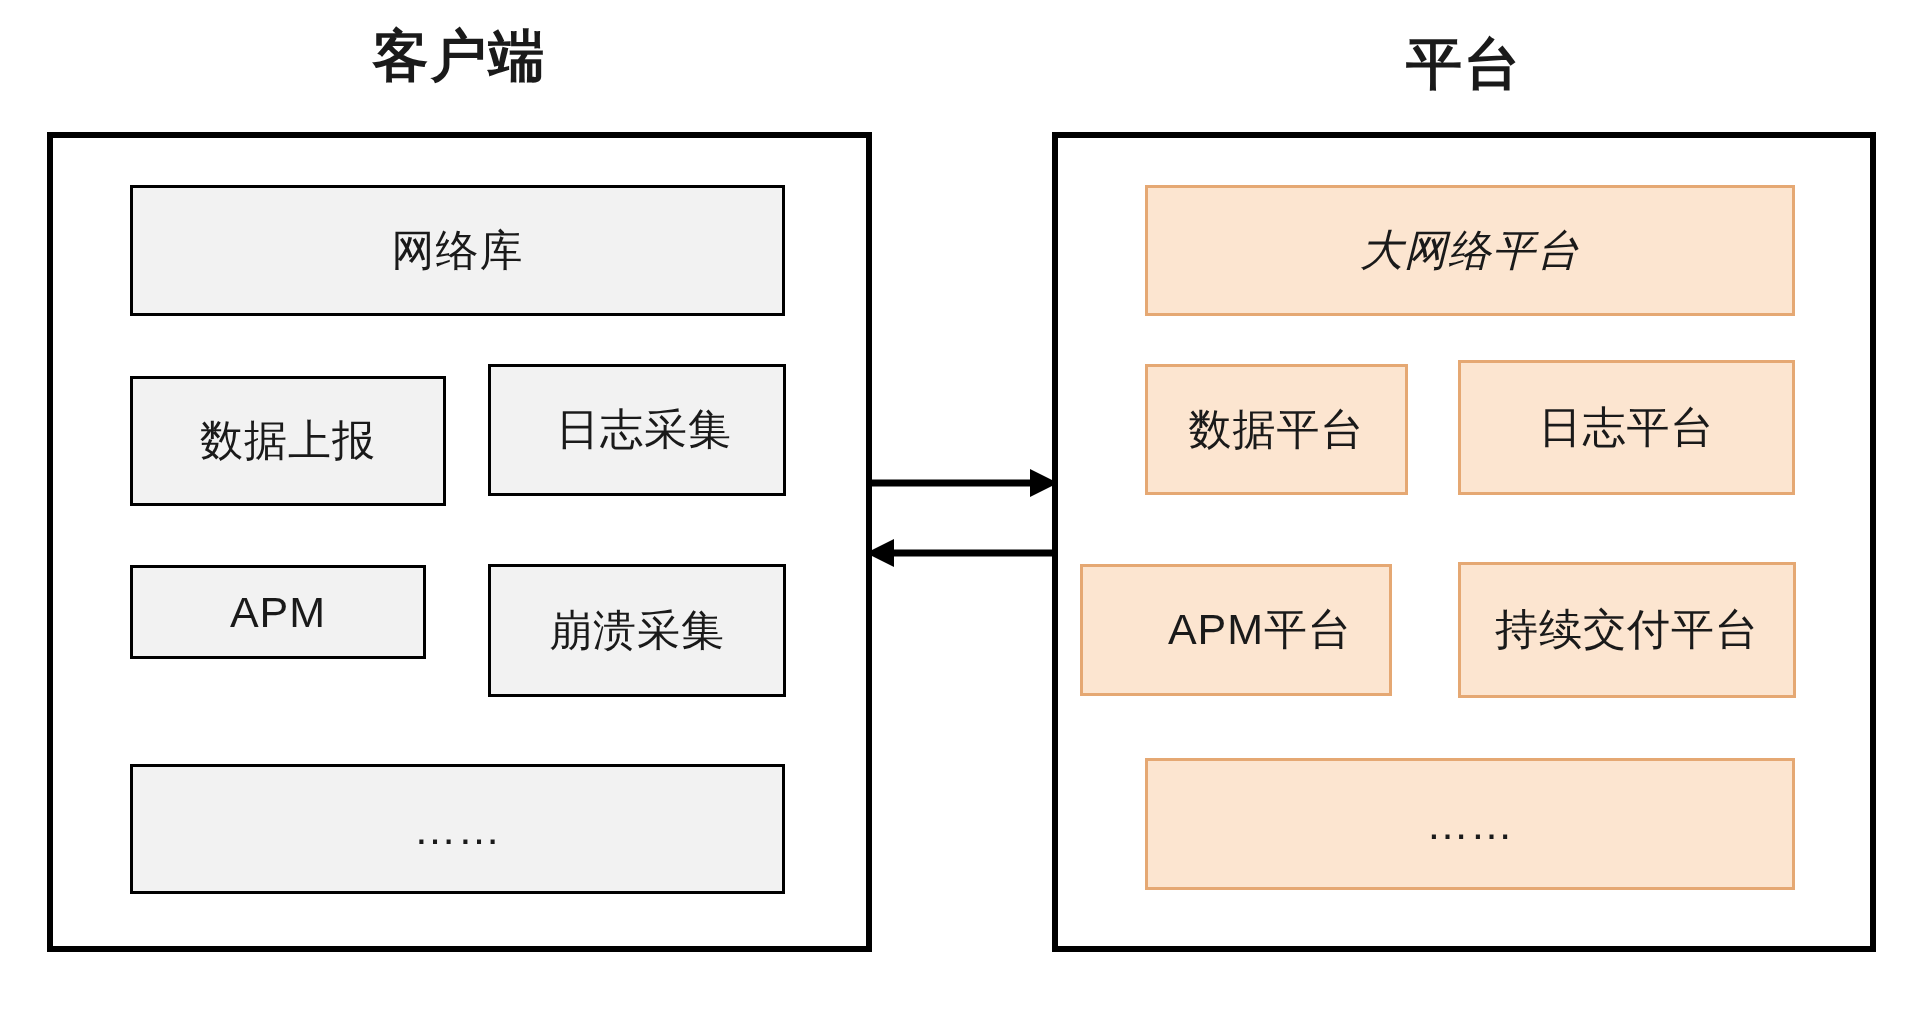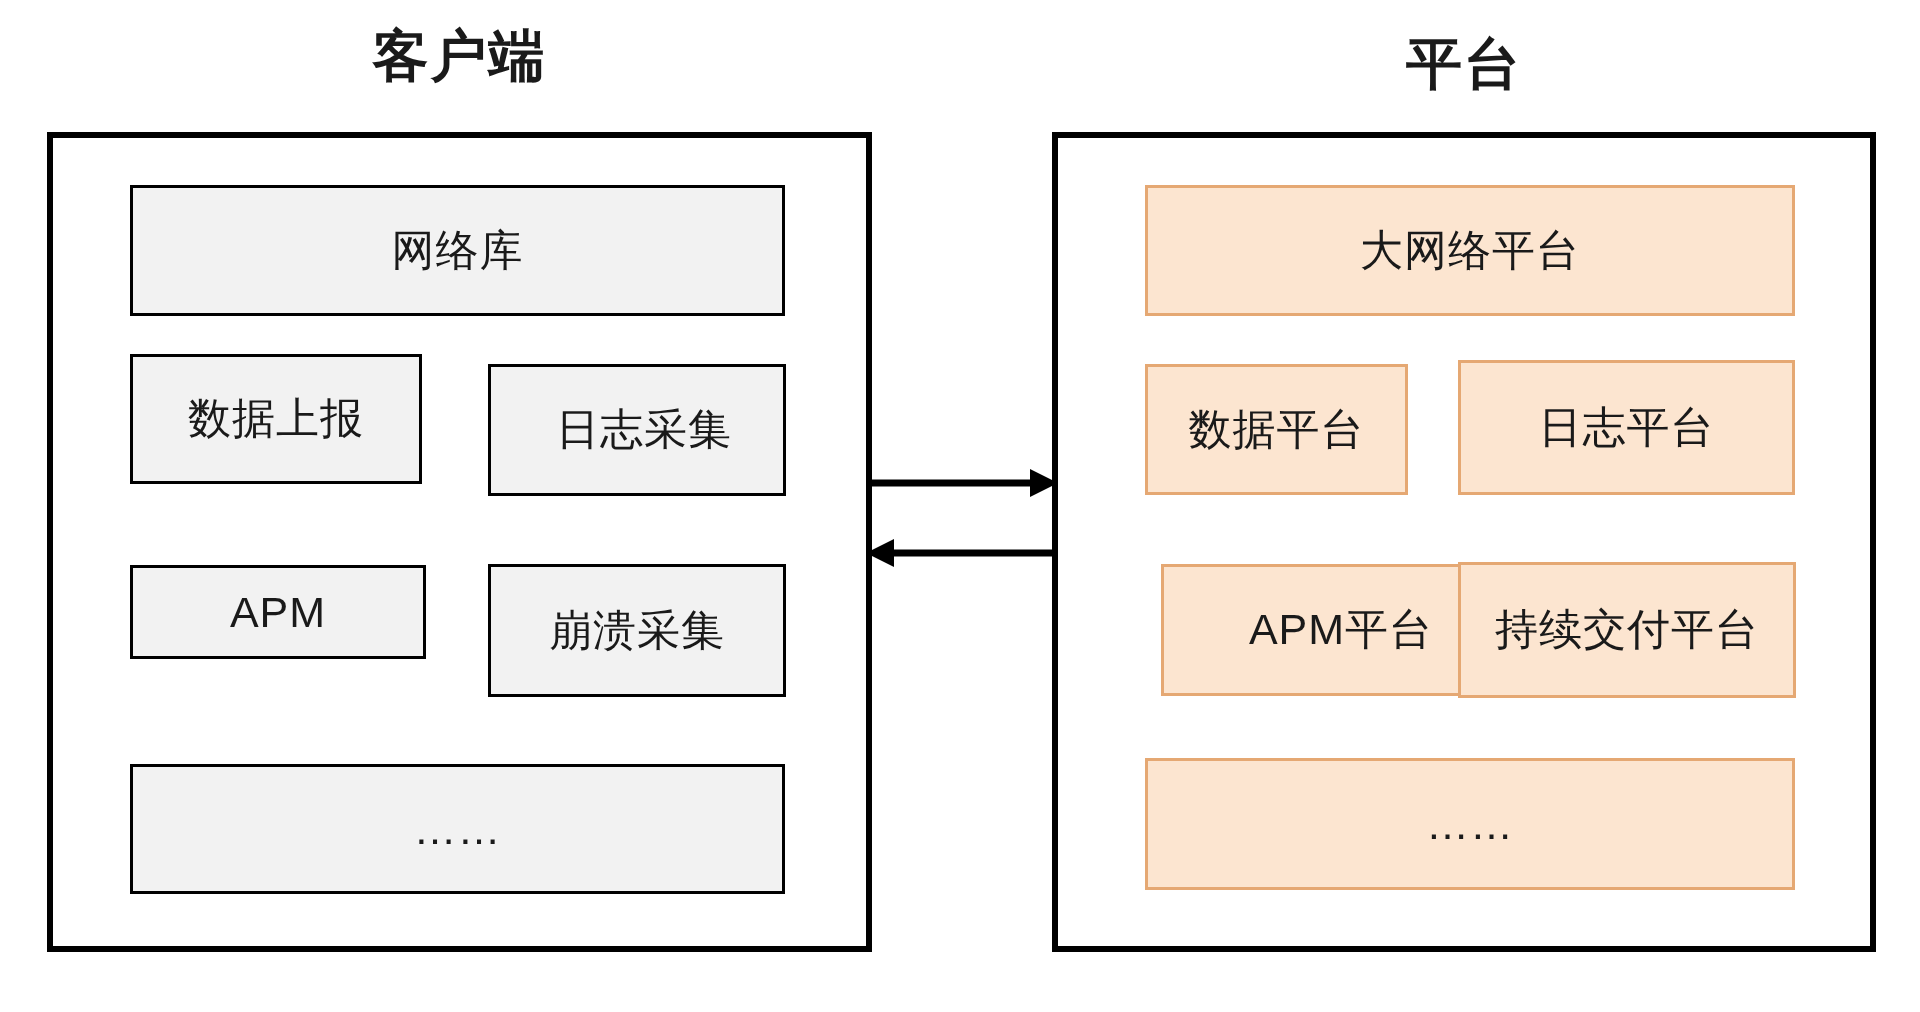--- a/index.html
+++ b/index.html
@@ -72,32 +72,32 @@
 <body>
 
 <div class="stage">
 
   <div class="panel-title" style="left:47px;width:825px;">客户端</div>
   <div class="panel-title" style="left:1052px;width:824px;margin-top:8px;">平台</div>
 
   <div class="panel" style="left:47px;width:825px;"></div>
 
   <div class="node client-node" style="left:130px;top:185px;width:655px;height:131px;">网络库</div>
-  <div class="node client-node" style="left:130px;top:354px;width:292px;height:130px;">数据上报</div>
+  <div class="node client-node" style="left:130px;top:376px;width:316px;height:130px;">数据上报</div>
   <div class="node client-node" style="left:488px;top:364px;width:298px;height:132px;padding-left:14px;">日志采集</div>
   <div class="node client-node" style="left:130px;top:565px;width:296px;height:94px;">APM</div>
   <div class="node client-node" style="left:488px;top:564px;width:298px;height:133px;">崩溃采集</div>
   <div class="node client-node" style="left:130px;top:764px;width:655px;height:130px;">……</div>
 
   <div class="panel" style="left:1052px;width:824px;"></div>
 
-  <div class="node platform-node" style="left:1145px;top:185px;width:650px;height:131px;">大网络平台</div>
+  <div class="node platform-node" style="left:1145px;top:185px;width:650px;height:131px;font-style:italic;">大网络平台</div>
   <div class="node platform-node" style="left:1145px;top:364px;width:263px;height:131px;">数据平台</div>
   <div class="node platform-node" style="left:1458px;top:360px;width:337px;height:135px;font-family:Liberation Serif, serif;">日志平台</div>
-  <div class="node platform-node" style="left:1161px;top:564px;width:312px;height:132px;padding-left:48px;">APM平台</div>
+  <div class="node platform-node" style="left:1080px;top:564px;width:312px;height:132px;padding-left:48px;">APM平台</div>
   <div class="node platform-node" style="left:1458px;top:562px;width:338px;height:136px;">持续交付平台</div>
   <div class="node platform-node" style="left:1145px;top:758px;width:650px;height:132px;">……</div>
 
   <svg class="arrows" viewBox="0 0 192 160">
     <g>
       <line x1="0" y1="43" x2="168" y2="43"></line>
       <polygon points="164,29 192,43 164,57"></polygon>
     </g>
     <g>
       <line x1="192" y1="113" x2="24" y2="113"></line>

